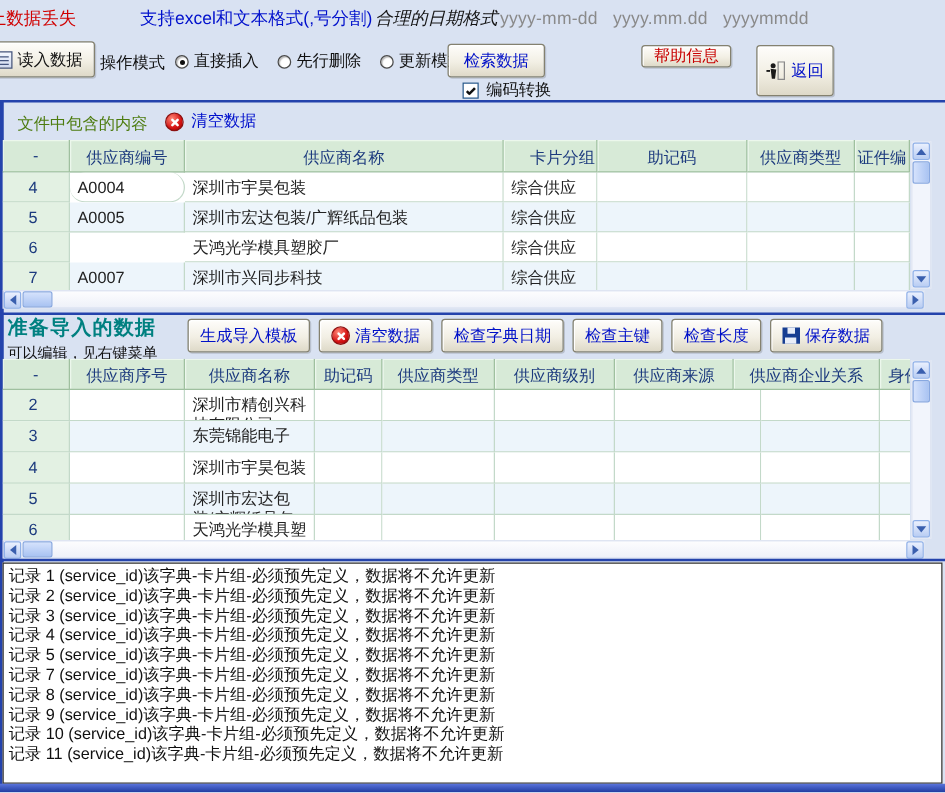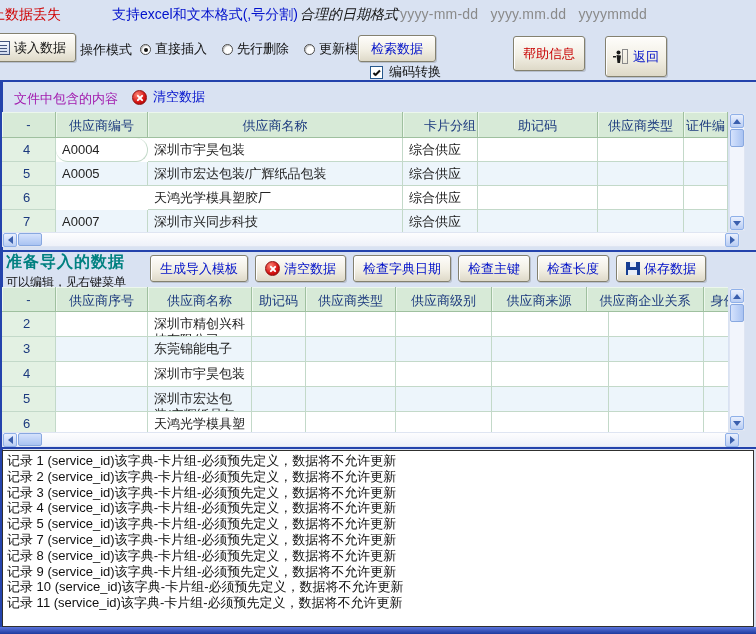--- a/index.html
+++ b/index.html
@@ -66,21 +66,21 @@
     box-shadow:inset 0 1px 0 #ecf7ec, inset 1px 0 0 #ecf7ec; overflow:hidden; white-space:nowrap; }
   .td { border-right:1px solid #c3d9c9; border-bottom:1px solid #c3d9c9; background:#fff;
     font-size:13px; line-height:16px; padding:4px 4px 0 6px; overflow:hidden; color:#222; }
   .td.num { background:#e3f1e3; color:#1c3a7e; text-align:center; padding-left:0; }
   .trow.alt .td:not(.num) { background:#edf5fb; }
   .tbody-clip { overflow:hidden; background:#fff; }
   .wrapname { word-break:break-all; }
   .nowrap { white-space:nowrap; }
 
   
-  .file-label { font-size:13px; color:#a21caf; }
+  .file-label { font-size:13px; color:#4d7c0f; }
   .clear-link { color:#0010cc; font-size:13px; }
   .sec2-title { color:#008080; font-size:16px; font-weight:bold; letter-spacing:1px; }
   .sec2-sub { font-size:12px; color:#111; margin-top:1px; }
 
   
   .vscroll { position:absolute; width:16px; background:#f2f5fc; border:1px solid #dfe5f2;
     display:flex; flex-direction:column; }
   .hscroll { position:absolute; height:15px; background:linear-gradient(#fdfdfe,#eef1f9);
     border:1px solid #dfe5f2; display:flex; align-items:center; }
   .sbtn { flex:0 0 auto; width:14px; height:14px; border-radius:2px;
@@ -132,21 +132,21 @@
     <span class="ritem">
       <span class="radio"></span>
       <span>先行删除</span>
     </span>
     <span class="ritem">
       <span class="radio"></span>
       <span>更新模式</span>
     </span>
   </div>
   <div class="abs btn blue" style="left:358px; top:35px; width:78px; height:27px;">检索数据</div>
-  <div class="abs btn red" style="left:513px; top:36px; height:35px;">帮助信息</div>
+  <div class="abs btn red" style="left:513px; top:36px; height:18px;">帮助信息</div>
   <div class="abs btn blue" style="left:577px; top:36px; height:41px; padding:4px 7px;margin-left:28px;">
     <svg class="exit-icon" width="16" height="15" viewBox="0 0 16 15">
       <rect x="9.5" y="0.5" width="5" height="14" fill="none" stroke="#8a8a8a"></rect>
       <circle cx="5.5" cy="3.5" r="2" fill="#1a1a1a"></circle>
       <path d="M3.5 6 L8 6.5 L7 14 L4.5 14 Z" fill="#1a1a1a"></path>
       <rect x="0" y="7" width="3" height="1.5" fill="#1a1a1a"></rect>
     </svg>
     <span>返回</span>
   </div>
 

